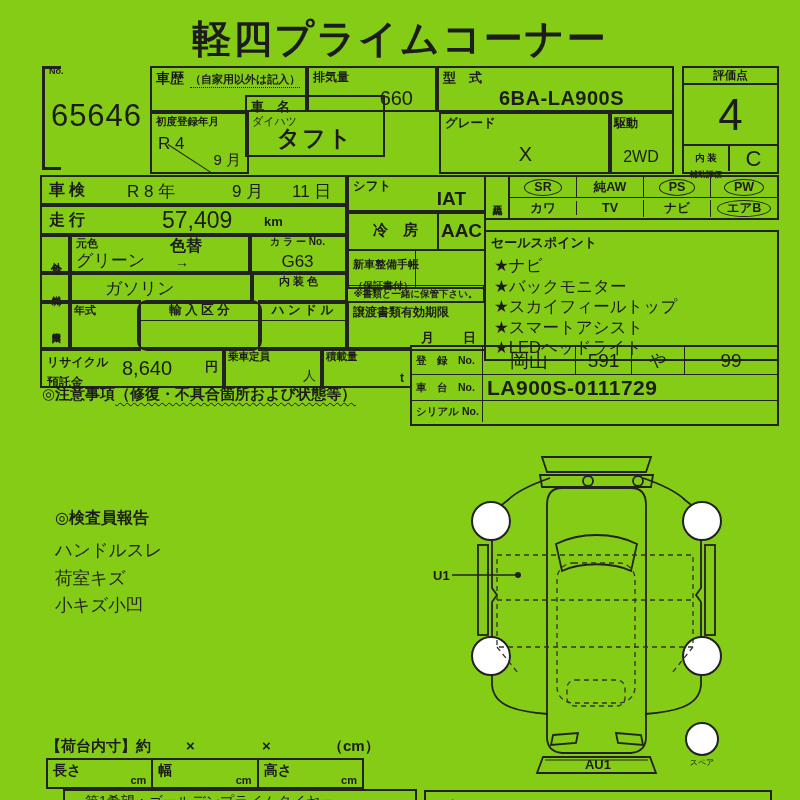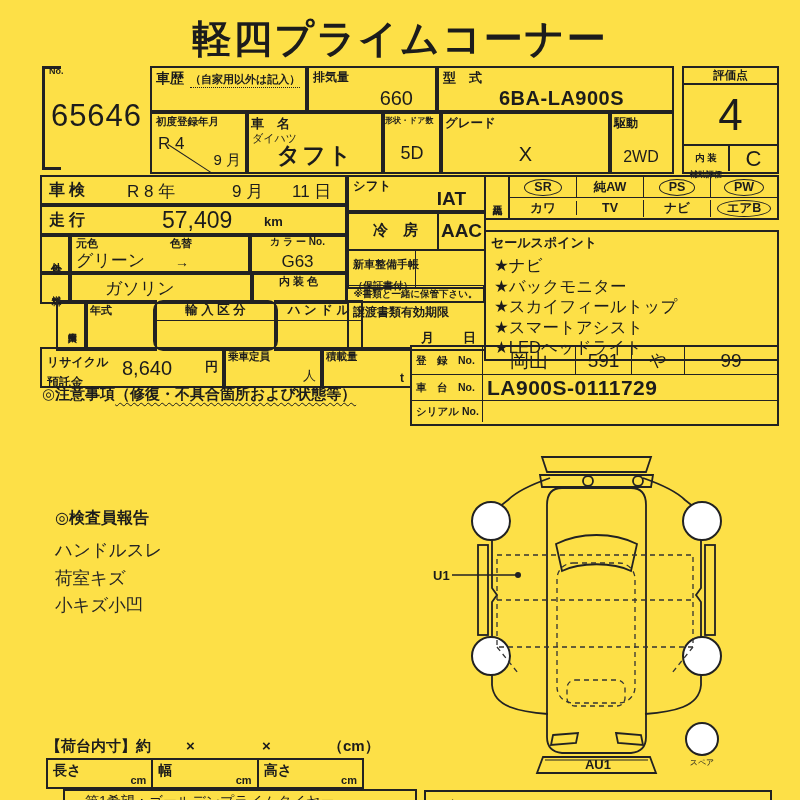--- a/index.html
+++ b/index.html
@@ -1,18 +1,18 @@
 <!DOCTYPE html>
 <html><head>
 <meta charset="utf-8">
 <style>
   html,body{margin:0;padding:0;background:#e8e8e8;}
   .sheet{
     position:relative;width:800px;height:800px;margin:0 auto;
-    background:#fde047;overflow:hidden;color:#1c1c1c;
+    background:#84cc16;overflow:hidden;color:#1c1c1c;
     font-family:"Liberation Sans","DejaVu Sans",sans-serif;
   }
   .abs{position:absolute;}
   .b2{border:2px solid #222;}
   .b15{border:1.5px solid #222;}
   .bold{font-weight:700;}
   .vlabel{writing-mode:vertical-rl;text-orientation:upright;letter-spacing:1px;
           display:flex;align-items:center;justify-content:center;font-weight:700;}
   .cell-label{position:absolute;top:1px;left:4px;font-weight:700;white-space:nowrap;}
   .pill{display:inline-block;border:1.6px solid #222;border-radius:50%;padding:0 9px;line-height:15px;}
@@ -56,30 +56,26 @@
     <div class="abs" style="left:60px;bottom:0;font-size:20px;font-weight:600;letter-spacing:0.5px;">6BA-LA900S</div>
   </div>
 
   <div class="abs b2" style="left:150px;top:112px;width:95px;height:58px;">
     <span class="cell-label" style="font-size:10.5px;">初度登録年月</span>
     <div class="slash"></div>
     <span class="abs" style="left:6px;top:20px;font-size:17px;">R 4</span>
     <span class="abs" style="right:6px;bottom:2px;font-size:15px;">9 月</span>
   </div>
 
-  <div class="abs b2" style="left:245px;top:112px;width:136px;height:58px;font-family:Liberation Mono, monospace;">
+  <div class="abs b2" style="left:245px;top:95px;width:136px;height:58px;font-family:Liberation Mono, monospace;">
     <span class="cell-label" style="font-size:13px;">車　名</span>
     <span class="abs" style="left:5px;top:17px;font-size:11px;">ダイハツ</span>
     <div class="abs" style="left:0;right:0;bottom:1px;text-align:center;font-size:23px;font-weight:600;letter-spacing:2px;">タフト</div>
   </div>
 
-  <div class="abs b2" style="left:381px;top:112px;width:58px;height:58px;">
-    <span class="cell-label" style="font-size:8px;left:2px;">形状・ドア数</span>
-    <div class="abs" style="left:0;right:0;bottom:8px;text-align:center;font-size:18px;">5D</div>
-  </div>
 
   <div class="abs b2" style="left:439px;top:112px;width:169px;height:58px;">
     <span class="cell-label" style="font-size:12.5px;">グレード</span>
     <div class="abs" style="left:0;right:0;bottom:6px;text-align:center;font-size:20px;">X</div>
   </div>
 
   <div class="abs b2" style="left:608px;top:112px;width:62px;height:58px;">
     <span class="cell-label" style="font-size:12px;">駆動</span>
     <div class="abs" style="left:0;right:0;bottom:6px;text-align:center;font-size:16px;">2WD</div>
   </div>
@@ -106,41 +102,41 @@
   <div class="abs b2" style="left:40px;top:203px;width:303px;height:30px;">
     <span class="abs bold" style="left:7px;top:5px;font-size:16px;letter-spacing:4px;">走行</span>
     <span class="abs" style="left:120px;top:2px;font-size:23px;">57,409</span>
     <span class="abs" style="left:222px;top:9px;font-size:13px;font-weight:600;">km</span>
   </div>
 
   <div class="abs" style="left:40px;top:233px;width:303px;height:38px;">
     <div class="abs b2 vlabel" style="left:0;top:0;width:28px;height:38px;font-size:11px;">外色</div>
     <div class="abs b2" style="left:28px;top:0;width:180px;height:38px;">
       <span class="abs bold" style="left:6px;top:1px;font-size:11px;">元色</span>
-      <span class="abs bold" style="left:100px;top:1px;font-size:11px;font-family:Liberation Mono, monospace;">色替</span>
+      <span class="abs bold" style="left:100px;top:1px;font-size:16px;font-family:Liberation Mono, monospace;">色替</span>
       <span class="abs" style="left:6px;bottom:1px;font-size:17px;">グリーン</span>
       <span class="abs" style="left:105px;bottom:3px;font-size:14px;">→</span>
     </div>
     <div class="abs b2" style="left:208px;top:0;width:95px;height:38px;">
       <span class="abs bold" style="left:0;right:0;top:0;text-align:center;font-size:10px;">カ ラ ー No.</span>
       <div class="abs" style="left:0;right:0;bottom:1px;text-align:center;font-size:17px;">G63</div>
     </div>
   </div>
 
   <div class="abs" style="left:40px;top:271px;width:303px;height:29px;">
     <div class="abs b2 vlabel" style="left:0;top:0;width:28px;height:29px;font-size:9.5px;letter-spacing:0;">燃料</div>
     <div class="abs b2" style="left:210px;top:0;width:93px;height:29px;">
       <span class="abs bold" style="left:0;right:0;top:1px;text-align:center;font-size:11px;">内 装 色</span>
     </div>
     <div class="abs b2" style="left:28px;top:0;width:182px;height:29px;">
       <span class="abs" style="left:35px;top:4px;font-size:17px;">ガソリン</span>
     </div>
   </div>
 
-  <div class="abs" style="left:56px;top:300px;width:303px;height:47px;">
+  <div class="abs" style="left:40px;top:300px;width:303px;height:47px;">
     <div class="abs b2 vlabel" style="left:0;top:0;width:28px;height:47px;font-size:9px;letter-spacing:0;">輸入車用</div>
     <div class="abs b2" style="left:28px;top:0;width:69px;height:47px;">
       <span class="cell-label" style="font-size:11px;">年式</span>
     </div>
     <div class="abs b2" style="left:97px;top:0;width:121px;height:47px;border-radius:10px;">
       <div style="text-align:center;font-size:12.5px;font-weight:700;border-bottom:1.5px solid #222;height:18px;">輸 入 区 分</div>
     </div>
     <div class="abs b2" style="left:218px;top:0;width:85px;height:47px;">
       <div style="text-align:center;font-size:12.5px;font-weight:700;border-bottom:1.5px solid #222;height:18px;">ハ ン ド ル</div>
     </div>

